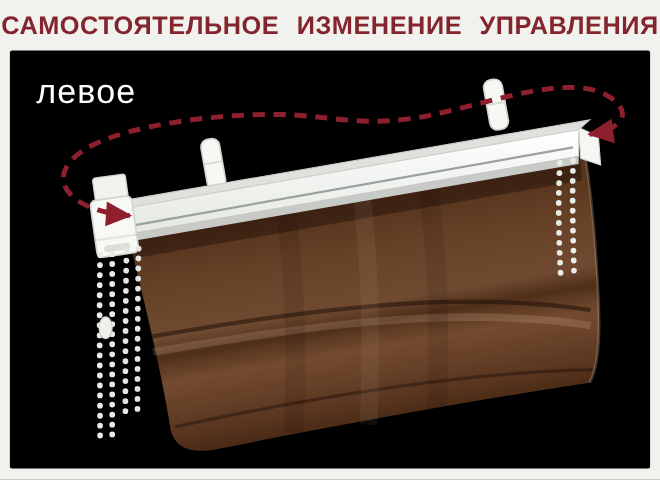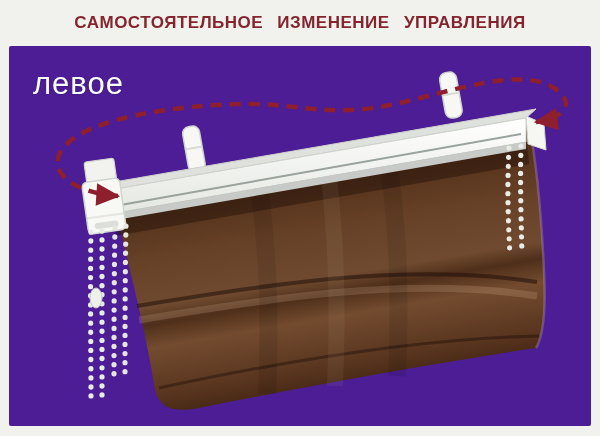--- a/index.html
+++ b/index.html
@@ -6,26 +6,26 @@
   .stage{
     position:relative;width:600px;height:436px;overflow:hidden;
     background:#f1f2ee;
     font-family:"Liberation Sans", sans-serif;
   }
   .title-bar{
     position:absolute;top:0;left:0;width:600px;height:46px;
     display:flex;align-items:center;justify-content:center;
   }
   .title-text{
-    color:#84252e;font-size:17px;font-weight:700;
+    color:#84252e;font-size:23px;font-weight:700;
     letter-spacing:.5px;word-spacing:9px;white-space:nowrap;
   }
   .panel{
     position:absolute;left:9px;top:46px;width:582px;height:380px;
-    background:#4c1d95;border-radius:2px;
+    background:#000000;border-radius:2px;
   }
   .scene{position:absolute;left:0;top:0;width:582px;height:380px;display:block;}
   .side-label{
     position:absolute;color:#ffffff;font-size:31px;letter-spacing:1px;
     text-shadow:0 1px 2px rgba(0,0,0,.15);
   }
   .label-left{left:24px;top:20px;}
   .label-right{right:16px;bottom:20px;}
 </style>
 </head>

